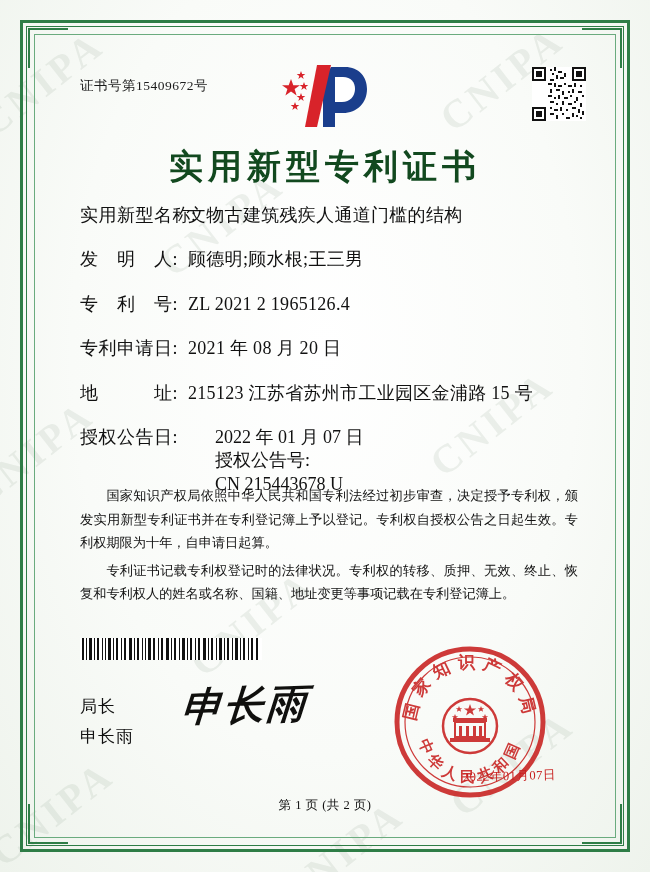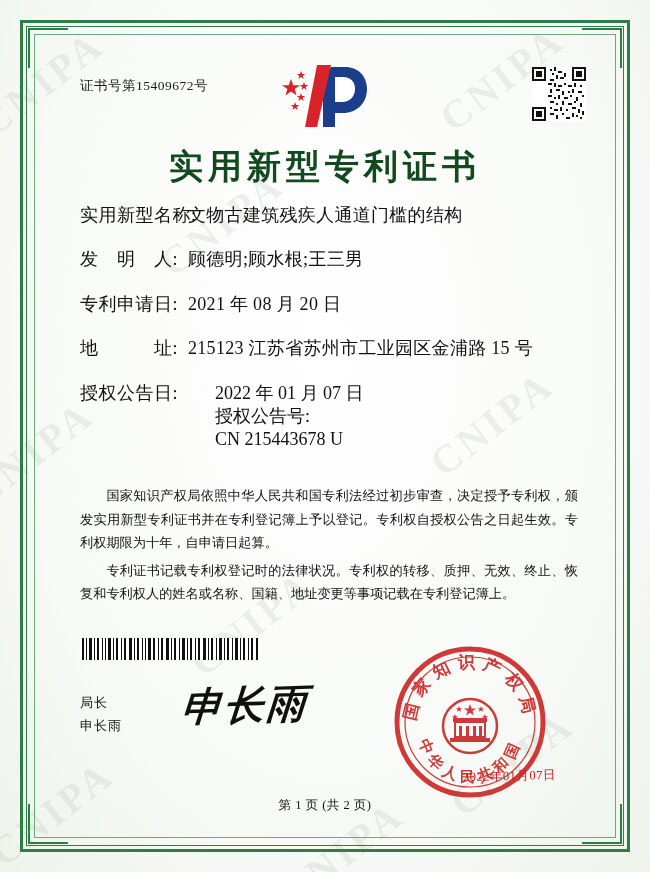--- a/index.html
+++ b/index.html
@@ -173,21 +173,21 @@
     left: 38px;
     top: 596px;
     width: 182px;
     height: 22px;
   }
 
   .signature-block {
     position: absolute;
     left: 38px;
     top: 650px;
-    font-size: 13px;
+    font-size: 17px;
     color: #111;
     line-height: 1.75;
     letter-spacing: 1px;
   }
   .handwriting {
     position: absolute;
     left: 140px;
     top: 636px;
     font-family: "Liberation Serif", serif;
     font-size: 40px;
@@ -344,20 +344,24 @@
       <div class="field-row">
         <div class="field-label">实用新型名称:</div>
         <div class="field-value">文物古建筑残疾人通道门槛的结构</div>
       </div>
 
       <div class="field-row">
         <div class="field-label">发　明　人:</div>
         <div class="field-value">顾德明;顾水根;王三男</div>
       </div>
 
+      <div class="field-row">
+        <div class="field-label">专　利　号:</div>
+        <div class="field-value">ZL 2021 2 1965126.4</div>
+      </div>
 
       <div class="field-row">
         <div class="field-label">专利申请日:</div>
         <div class="field-value">2021 年 08 月 20 日</div>
       </div>
 
 
       <div class="field-row">
         <div class="field-label">地　　　址:</div>
         <div class="field-value">215123 江苏省苏州市工业园区金浦路 15 号</div>

